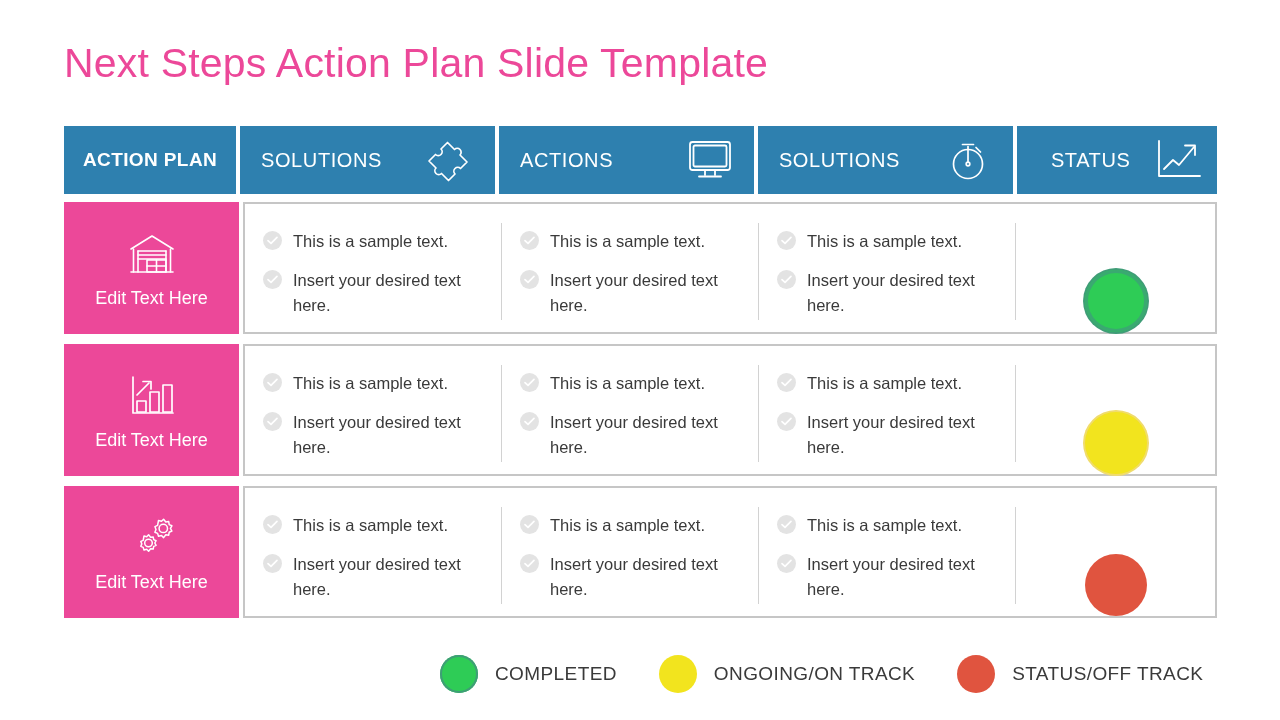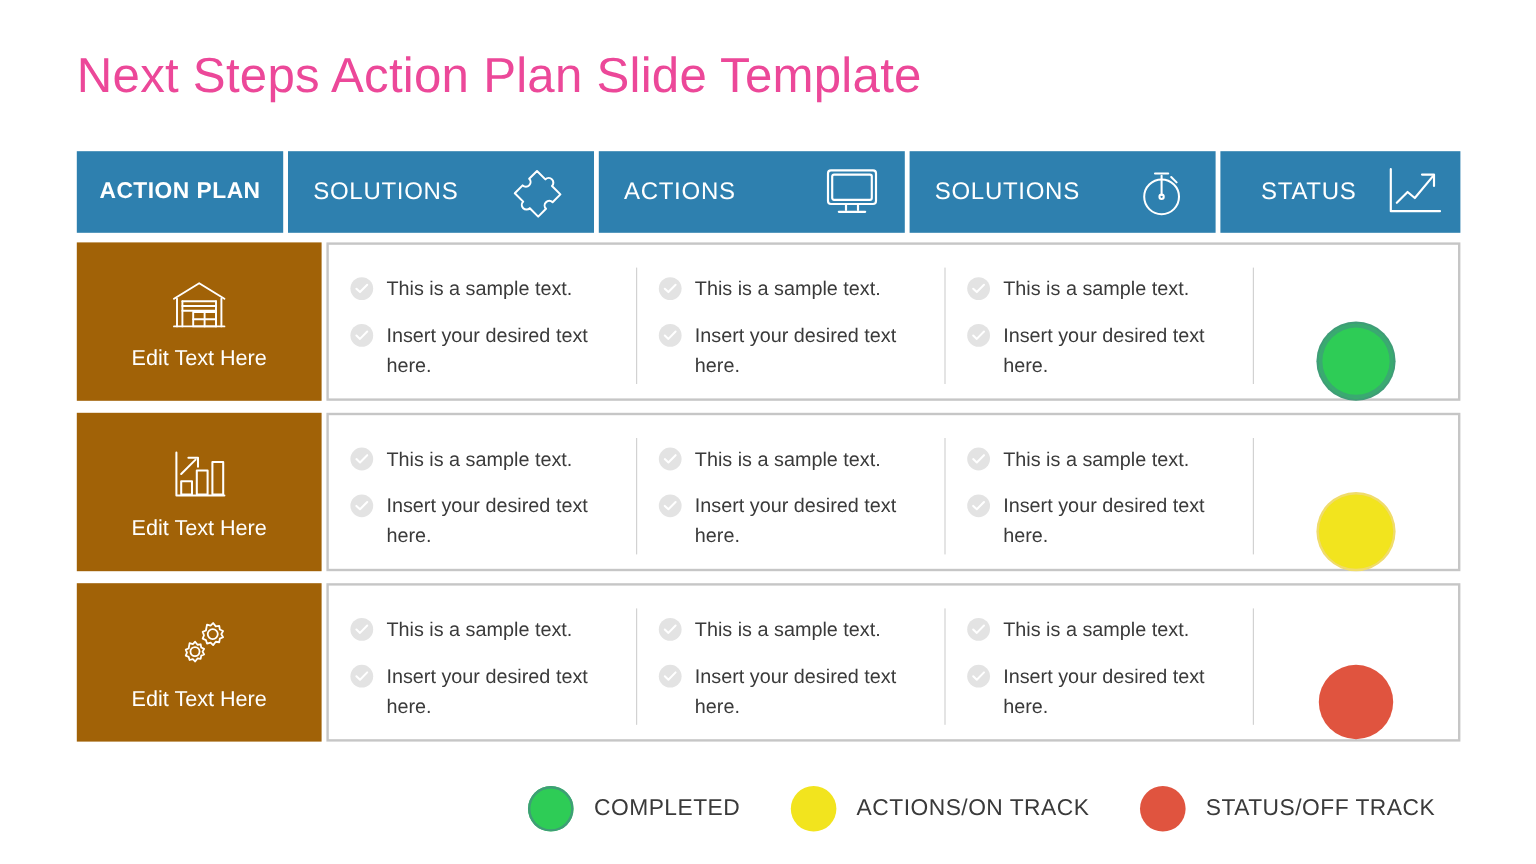--- a/index.html
+++ b/index.html
@@ -97,23 +97,23 @@
     left: 64px;
     width: 1153px;
     height: 132px;
     display: flex;
   }
   .row.r1 { top: 202px; }
   .row.r2 { top: 344px; }
   .row.r3 { top: 486px; }
 
   .row-label {
-    width: 204px;
+    width: 175px;
     height: 132px;
-    background: #a16207;
+    background: #ec4899;
     display: flex;
     flex-direction: column;
     align-items: center;
     justify-content: center;
     box-sizing: border-box;
     flex: 0 0 auto;
     margin-right: 4px;
   }
   .row-label-icon {
     width: 56px;
@@ -538,21 +538,21 @@
     </div>
   </div>
 
   <div class="legend">
     <div class="legend-item">
       <span class="legend-dot green"></span>
       <span class="legend-label">COMPLETED</span>
     </div>
     <div class="legend-item">
       <span class="legend-dot yellow"></span>
-      <span class="legend-label">ACTIONS/ON  TRACK</span>
+      <span class="legend-label">ONGOING/ON  TRACK</span>
     </div>
     <div class="legend-item">
       <span class="legend-dot red"></span>
       <span class="legend-label">STATUS/OFF TRACK</span>
     </div>
   </div>
 
 </div>
 
 </body></html>

